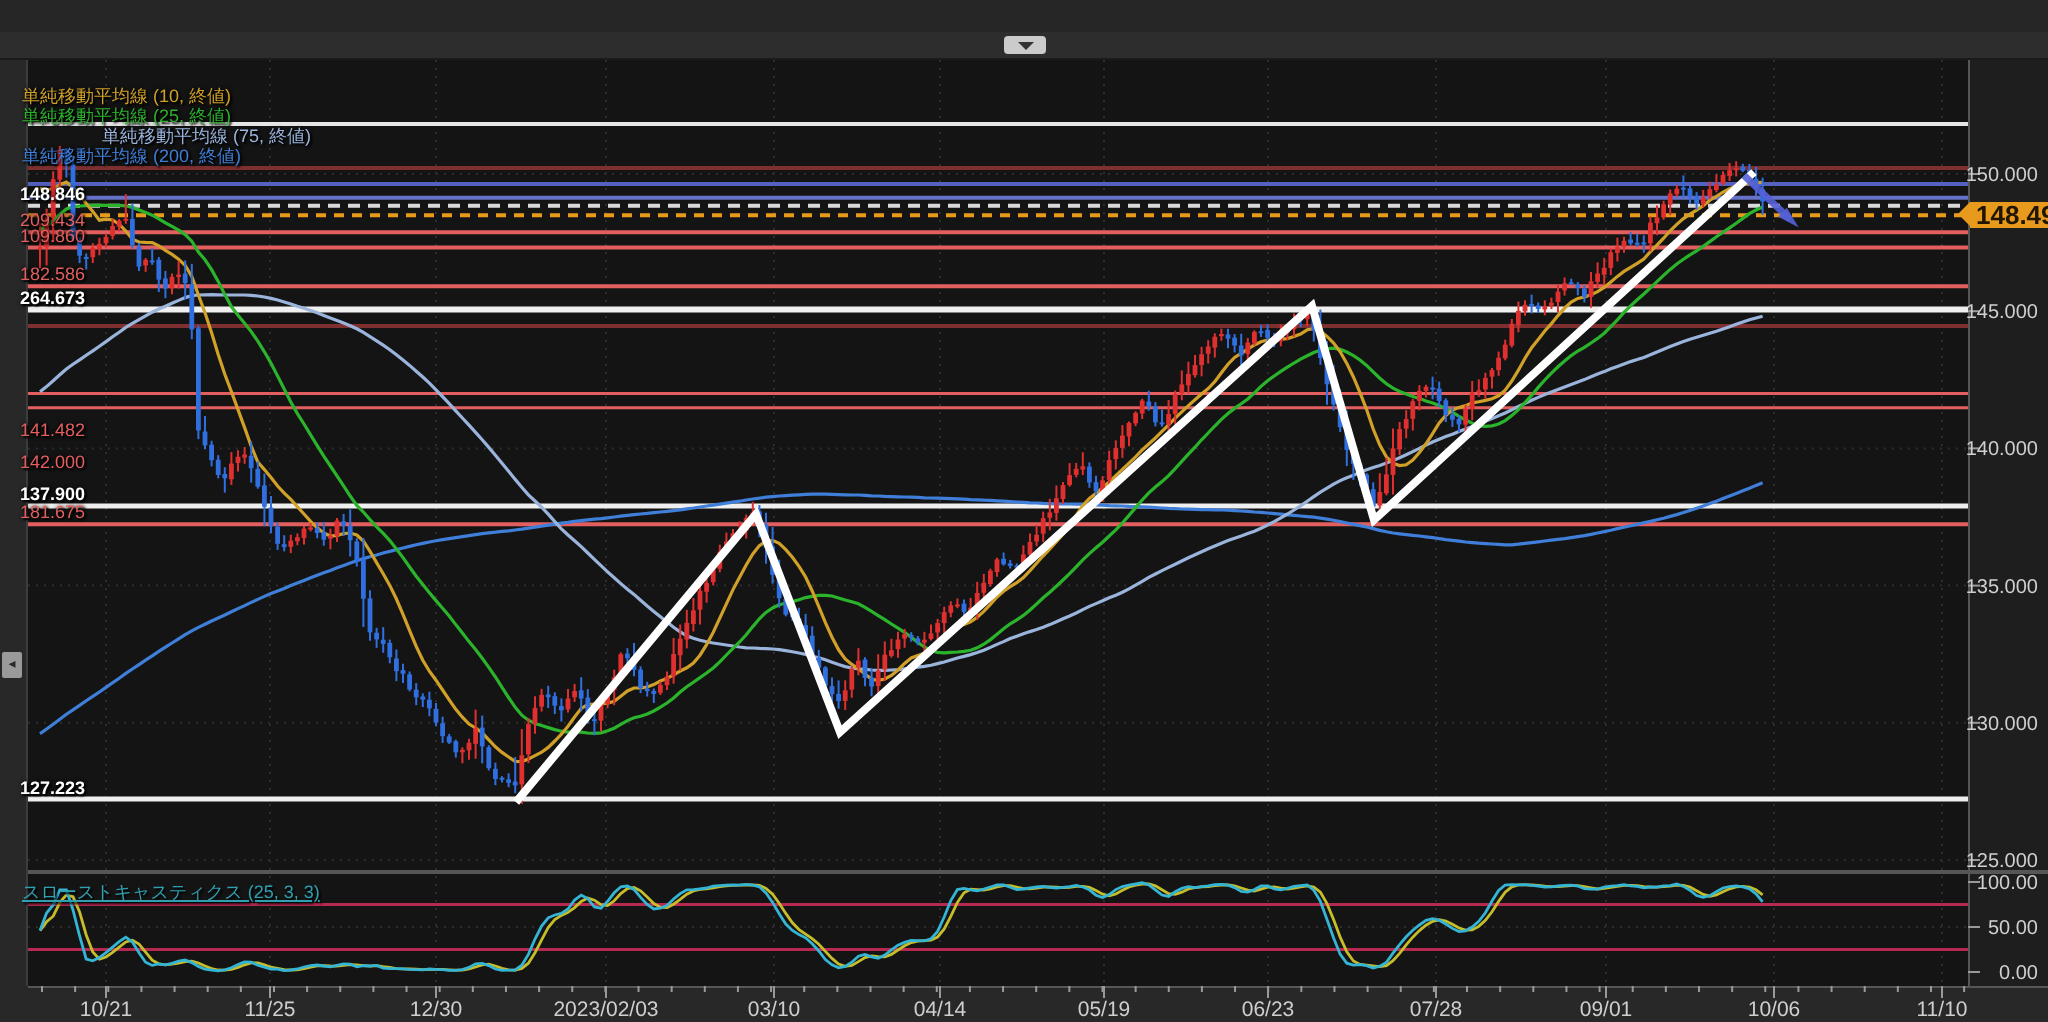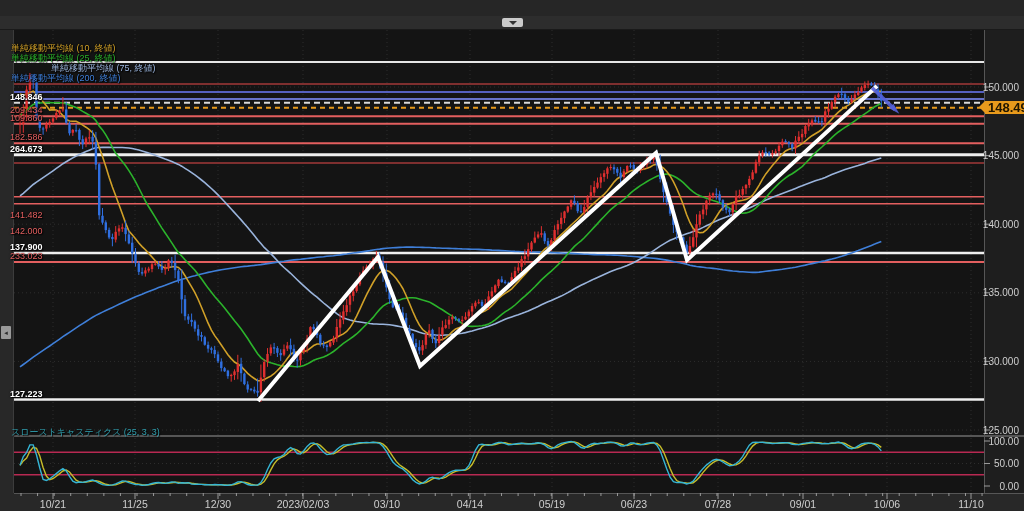--- a/index.html
+++ b/index.html
@@ -10,21 +10,21 @@
   .winctl{position:absolute;top:1px;color:#c0c0c0;font-size:10px;font-weight:bold;cursor:default;}
   #btn-help{right:36px;}
   #btn-max{right:19px;top:4px;width:9px;height:7px;border:1px solid #c0c0c0;}
   #btn-close{right:5px;}
   #toolbar{position:absolute;left:0;top:16px;width:1024px;height:13px;background:#2d2d2d;border-bottom:1px solid #1a1a1a;z-index:25;}
   #collapse-btn{position:absolute;left:502px;top:2px;width:21px;height:9px;background:#cbcbcb;border-radius:2px;}
   #collapse-btn .tri{position:absolute;left:7px;top:3px;width:0;height:0;border-left:4px solid transparent;border-right:4px solid transparent;border-top:4px solid #333;}
   #chart-svg{position:absolute;left:0;top:0;z-index:1;}
   .overlay{position:absolute;z-index:10;pointer-events:none;}
   .ma-legend{position:absolute;left:11px;font-size:9px;text-shadow:1px 1px 1px #000,0 0 2px #000;white-space:nowrap;z-index:12;}
-  #stoch-legend{position:absolute;left:11px;top:426px;font-size:9px;text-shadow:1px 1px 1px #000;z-index:12;}
+  #stoch-legend{position:absolute;left:11px;top:440px;font-size:9px;text-shadow:1px 1px 1px #000;z-index:12;text-decoration:underline;}
   .price-label{position:absolute;left:10px;font-size:9px;text-shadow:1px 1px 1px #000,0 0 2px #000;z-index:11;white-space:nowrap;}
   .price-label.bold{font-weight:bold;color:#ffffff;}
   #price-badge{position:absolute;right:0;width:36px;height:13px;background:#e89a1c;color:#201600;
       font-size:13px;font-weight:bold;line-height:13px;padding-left:3px;z-index:13;}
   #price-badge:before{content:"";position:absolute;left:-6px;top:0;width:0;height:0;
       border-top:6.5px solid transparent;border-bottom:6.5px solid transparent;border-right:6px solid #e89a1c;}
   #side-collapse{position:absolute;left:1px;top:326px;width:10px;height:13px;background:#9a9a9a;border-radius:1px;
       font-size:7px;line-height:13px;text-align:center;color:#2a2a2a;z-index:12;}
 </style>
 </head>
@@ -743,16 +743,16 @@
   <div id="side-collapse">◂</div>
   <div id="overlay-labels" class="overlay" style="left:0;top:0;width:1024px;height:362px">
       <div class="price-label bold" style="top: 91.8329px; color: rgb(255, 255, 255);">148.846</div>
       <div class="price-label" style="top: 105.128px; color: rgb(227, 95, 95);">209.434</div>
       <div class="price-label" style="top: 112.701px; color: rgb(227, 95, 95);">109.860</div>
       <div class="price-label" style="top: 132.129px; color: rgb(227, 95, 95);">182.586</div>
       <div class="price-label bold" style="top: 143.763px; color: rgb(255, 255, 255);">264.673</div>
       <div class="price-label" style="top: 185.76px; color: rgb(227, 95, 95); margin-top: 40px;">142.000</div>
       <div class="price-label" style="top: 210px; color: rgb(227, 95, 95); text-align: right;">141.482</div>
       <div class="price-label bold" style="top: 242.012px; color: rgb(255, 255, 255);">137.900</div>
-      <div class="price-label" style="top: 251.122px; color: rgb(227, 95, 95);">233.023</div>
+      <div class="price-label" style="top: 251.122px; color: rgb(227, 95, 95);">181.675</div>
       <div class="price-label bold" style="top: 388.5px; color: rgb(255, 255, 255);">127.223</div>
     </div>
 </div>
 
 </body></html>

